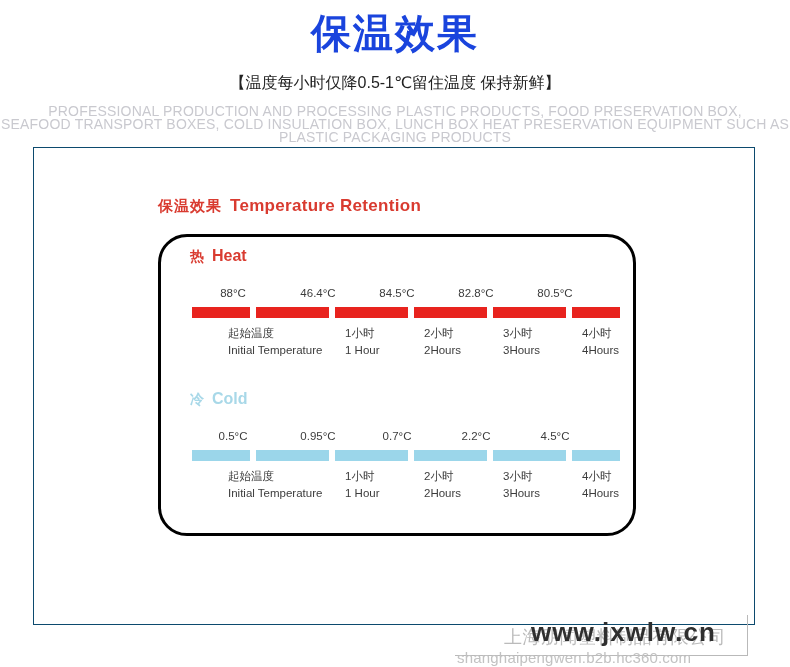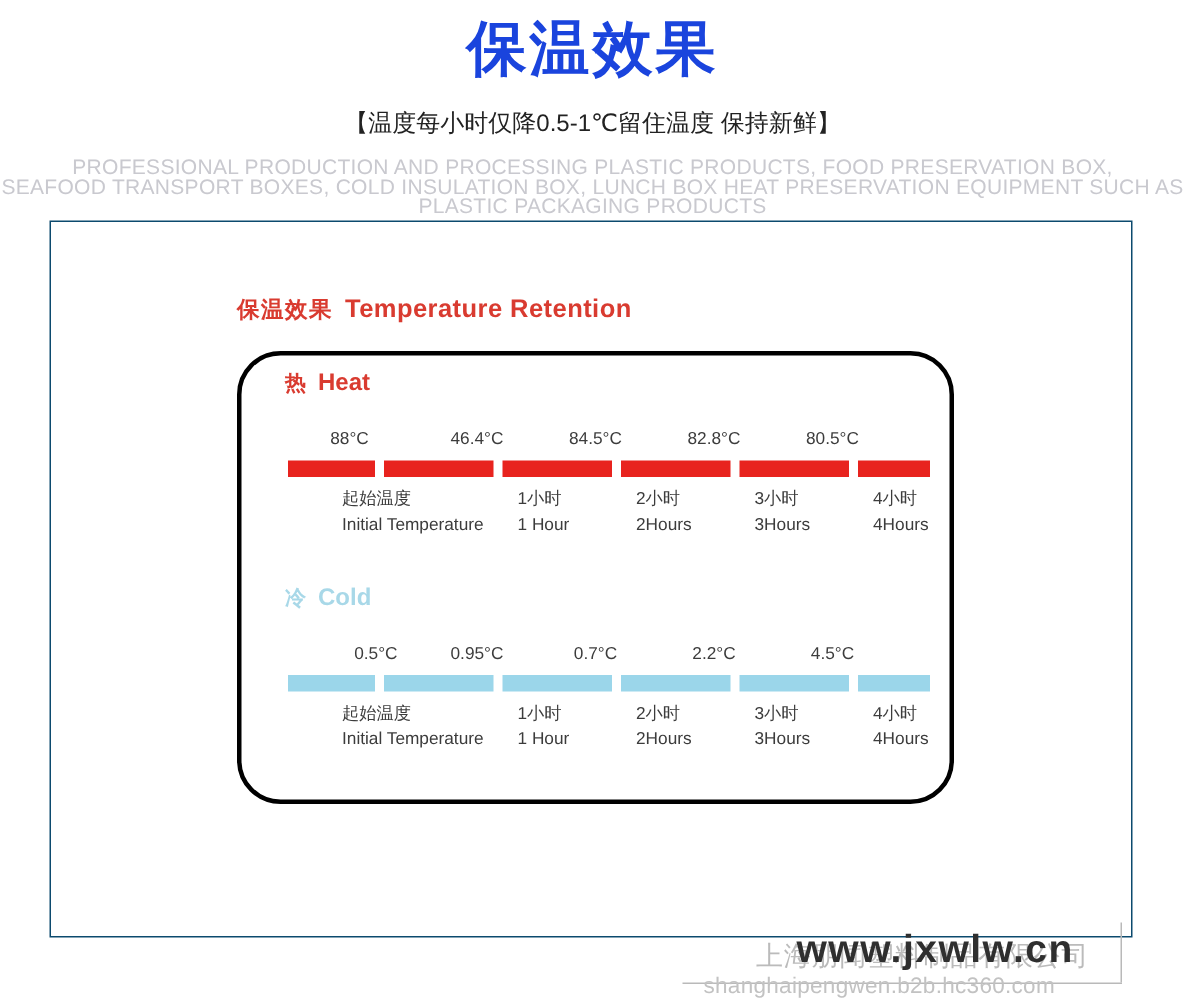--- a/index.html
+++ b/index.html
@@ -188,21 +188,21 @@
     position: absolute;
     left: 49px;
     top: 10px;
     font-size: 18px;
     color: #bbbbbb;
     white-space: nowrap;
     letter-spacing: 0.5px;
   }
   .wm-site {
     position: absolute;
-    left: 14px;
+    left: 2px;
     top: 34px;
     font-size: 15px;
     color: #c2c2c2;
     white-space: nowrap;
     letter-spacing: 0.2px;
   }
   .wm-url {
     position: absolute;
     left: 76px;
     top: 2px;
@@ -296,21 +296,21 @@
       </div>
     </div>
 
     <div class="group cold">
 
       <div class="group-label">
         <span class="gl-cn">冷</span><span class="gl-en">Cold</span>
       </div>
 
       <div class="temps">
-        <span class="temp-val" style="left:9px;  width:64px;text-align:right;">0.5°C</span>
+        <span class="temp-val" style="left:9px;  width:64px;">0.5°C</span>
         <span class="temp-val" style="left:94px; width:64px;">0.95°C</span>
         <span class="temp-val" style="left:173px;width:64px;">0.7°C</span>
         <span class="temp-val" style="left:252px;width:64px;">2.2°C</span>
         <span class="temp-val" style="left:331px;width:64px;">4.5°C</span>
       </div>
 
       <div class="bar">
         <span class="seg" style="left:0px;   width:58px;"></span>
         <span class="seg" style="left:64px;  width:73px;"></span>
         <span class="seg" style="left:143px; width:73px;"></span>

